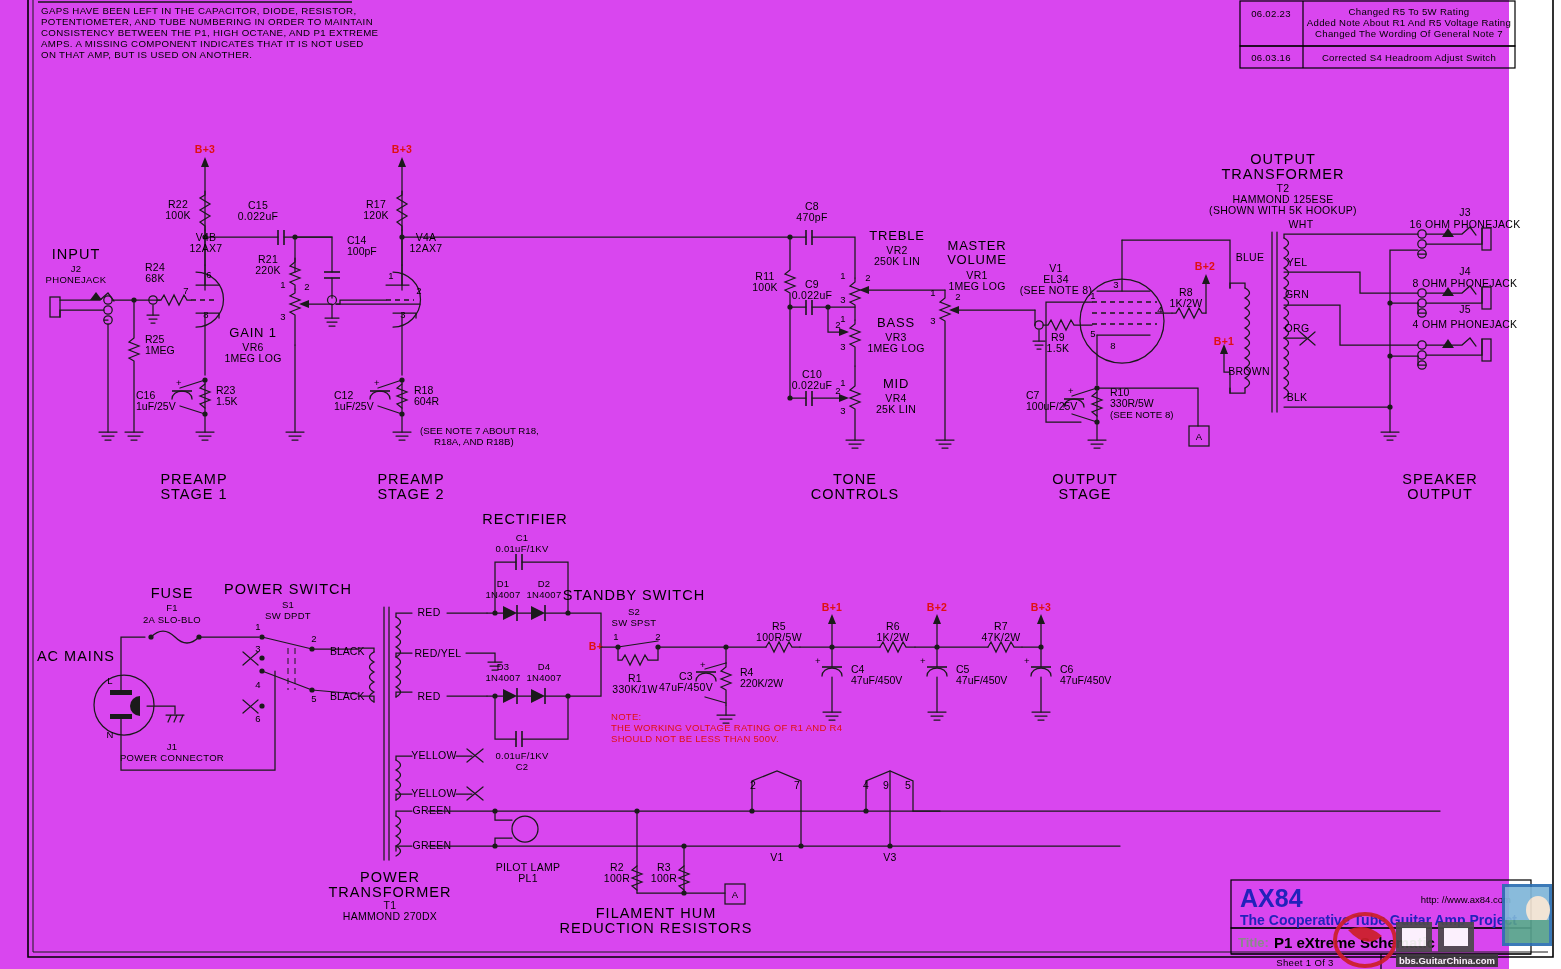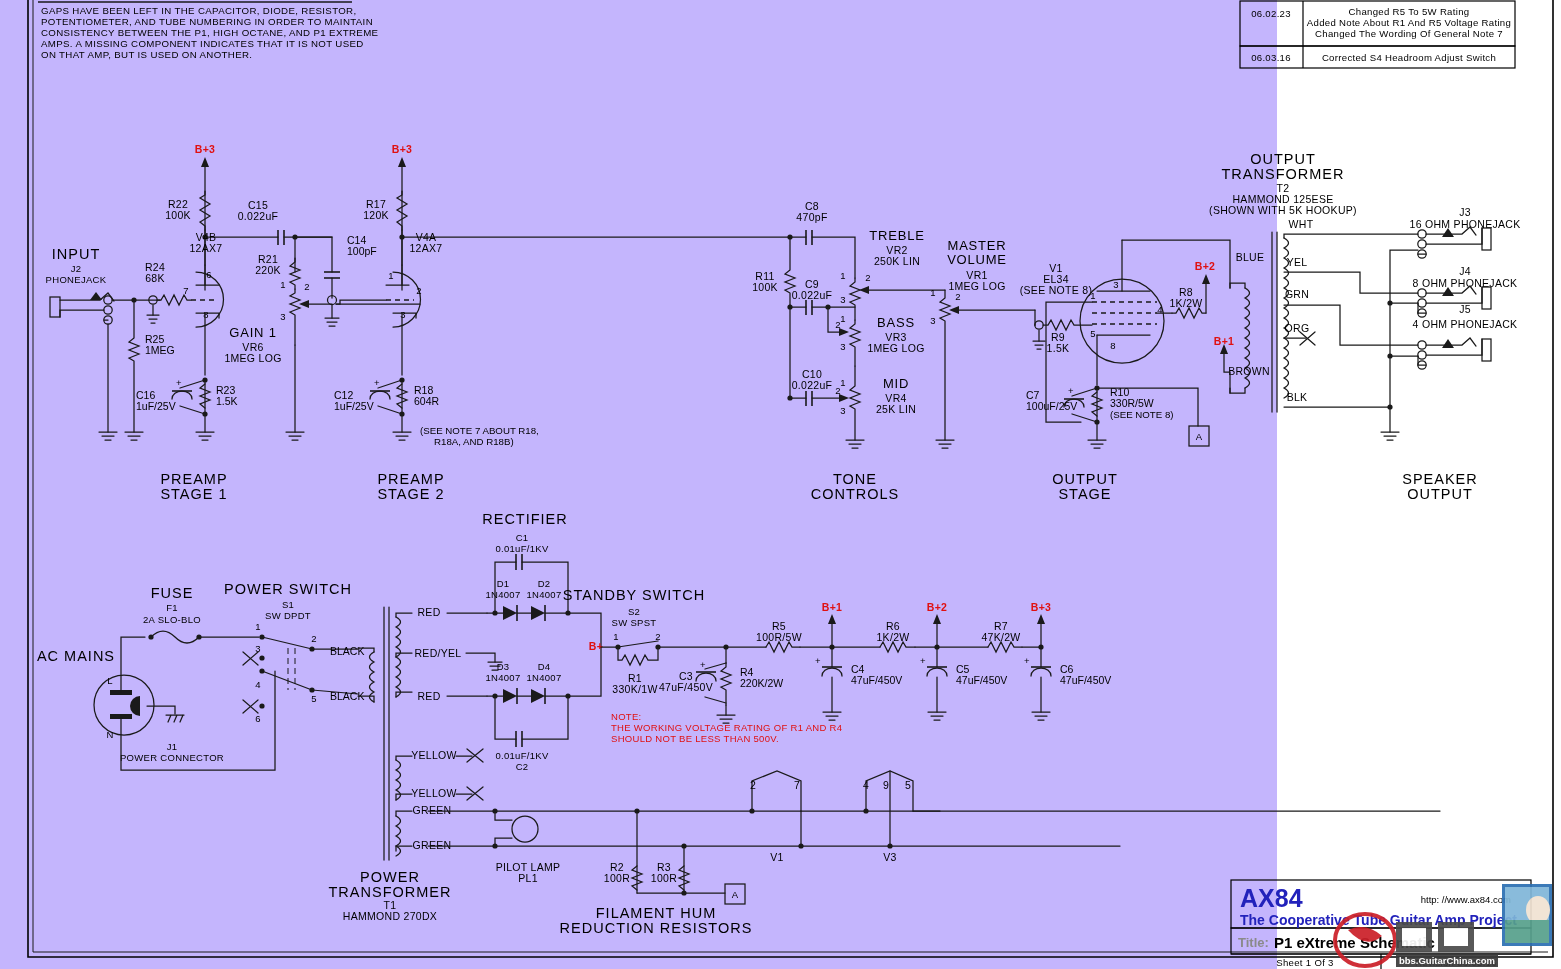--- a/index.html
+++ b/index.html
@@ -1,18 +1,18 @@
 <!DOCTYPE html>
 <html><head>
 <meta charset="utf-8">
 <title>P1 eXtreme Schematic</title>
 <style>
   html,body{margin:0;padding:0;background:#fff;}
   body{width:1561px;height:969px;overflow:hidden;font-family:"Liberation Sans",sans-serif;}
-  #root{position:relative;width:1277px;height:969px;background:#c4b5fd;}
+  #root{position:relative;width:1509px;height:969px;background:#d946ef;}
   svg#sheet{position:absolute;left:0;top:0;width:1561px;height:969px;}
   text{font-family:"Liberation Sans",sans-serif;fill:#000;}
   .lbl{font-size:10.5px;text-anchor:middle;letter-spacing:.3px;}
   .lbl-s{font-size:9.5px;text-anchor:middle;letter-spacing:.3px;}
   .lbl-l{font-size:13px;text-anchor:middle;letter-spacing:.8px;}
   .lbl-xl{font-size:14.5px;text-anchor:middle;letter-spacing:1px;}
   .lbl-left{text-anchor:start;}
   .red{fill:#e01010;font-weight:bold;}
   .redn{fill:#e01010;font-size:9.5px;text-anchor:start;letter-spacing:.3px;}
   .w{stroke:#1a1a1a;stroke-width:1.25;fill:none;stroke-linecap:round;}

